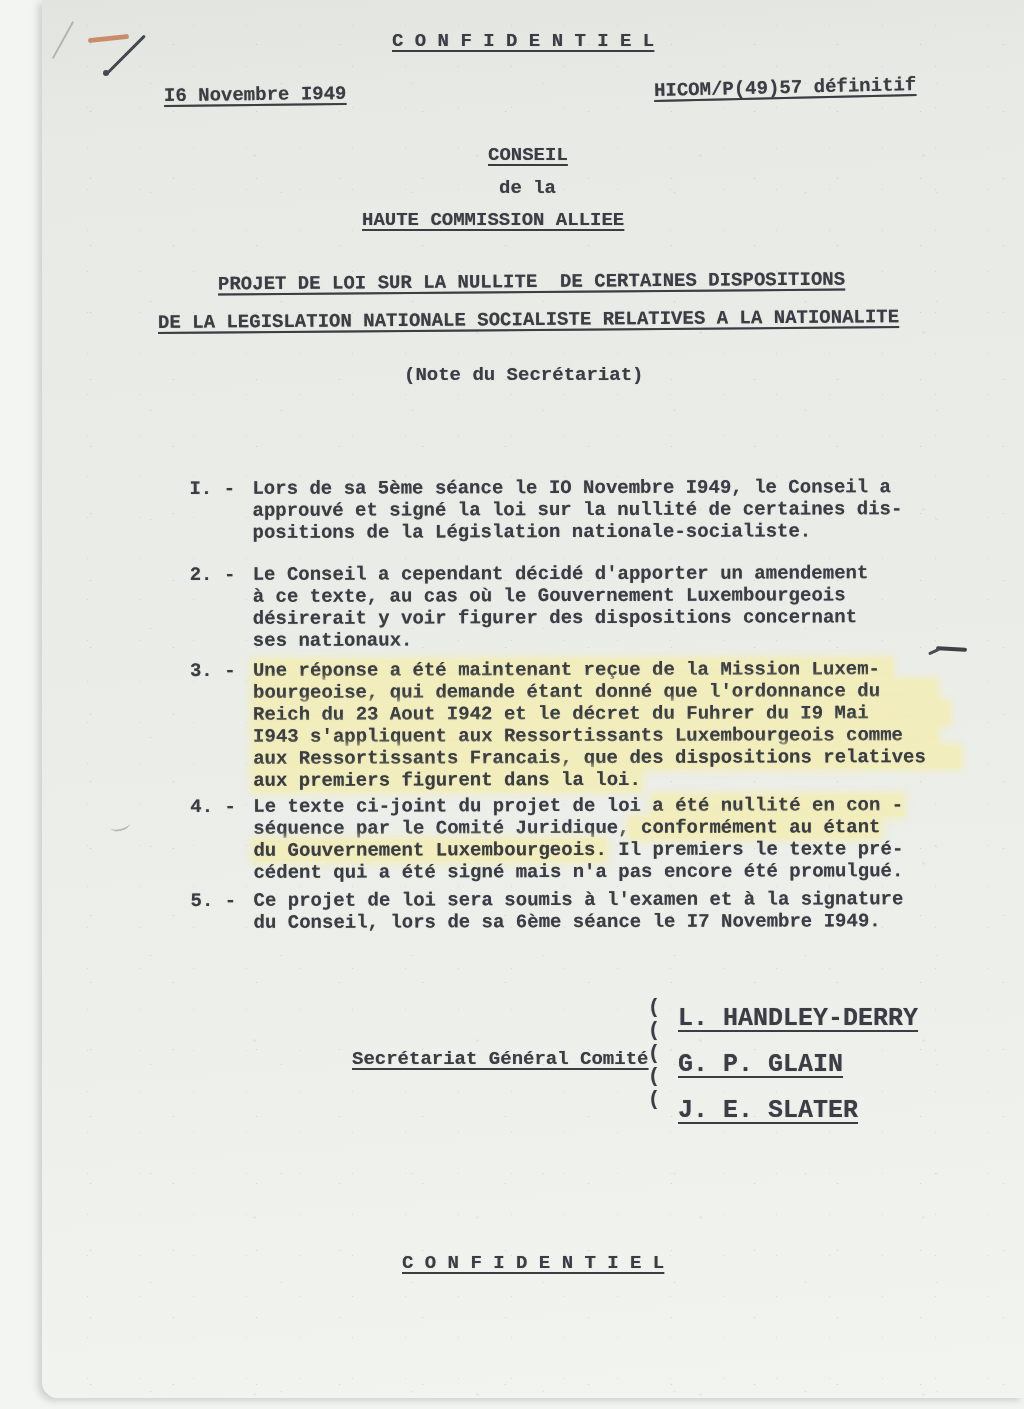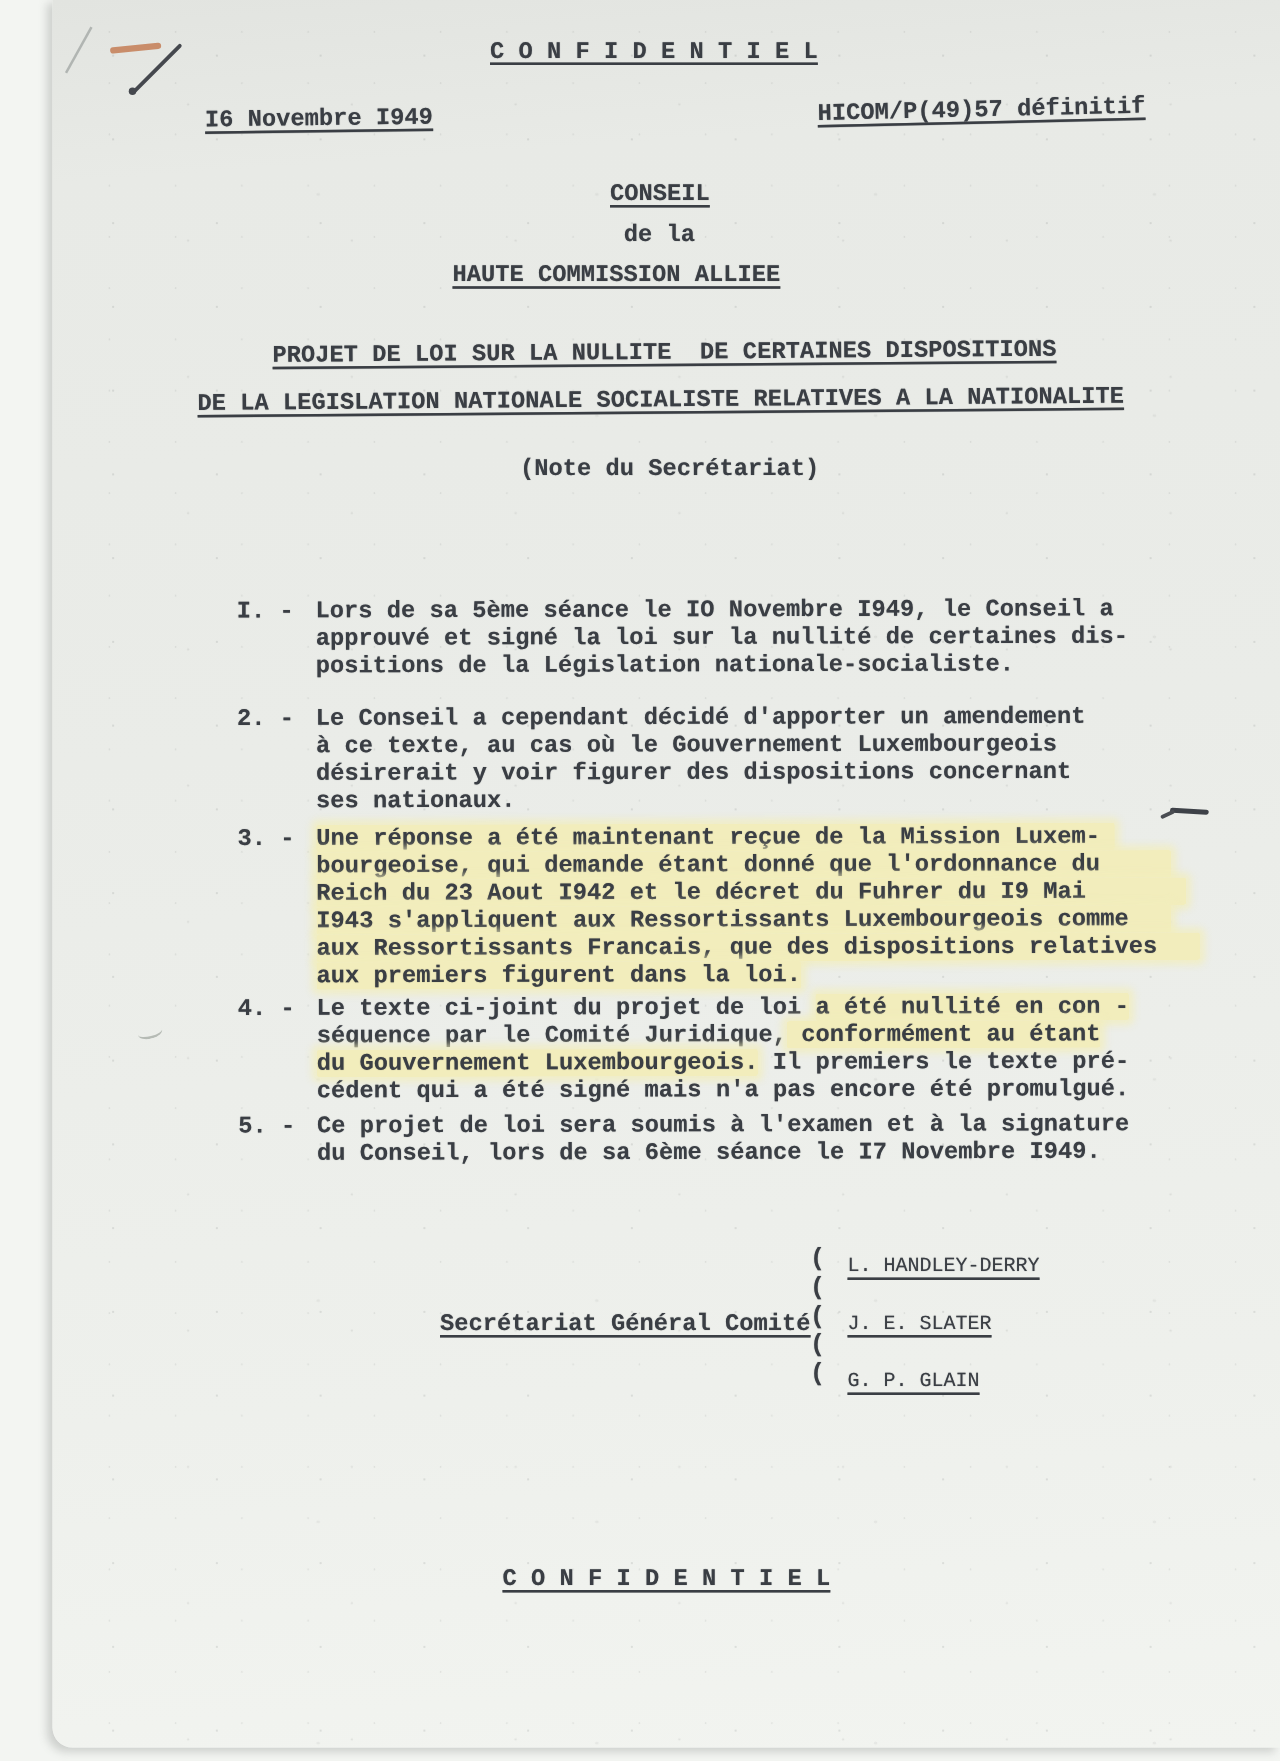--- a/index.html
+++ b/index.html
@@ -45,21 +45,21 @@
   .pnum{flex:none;width:63px;white-space:pre;}
   .plines{flex:1;}
   .pline{white-space:pre;}
   .hl{background:var(--hl,#f2edbc);
       box-shadow:0 0 6px 4px rgba(242,237,188,.75);
       border-radius:2px;}
   
   .brace{position:absolute;left:648px;top:996px;font-weight:bold;font-size:20px;line-height:23px;
          text-shadow:0 0 .8px rgba(56,60,66,.55);}
   .brace span{display:block;}
-  .names{position:absolute;left:678px;top:1004px;font-weight:normal;font-size:16px;
+  .names{position:absolute;left:678px;top:1004px;font-weight:bold;font-size:25px;
          text-shadow:0 0 .8px rgba(56,60,66,.55);}
   .names .name{display:block;white-space:pre;height:46px;
                text-decoration:underline;text-decoration-thickness:1.6px;text-underline-offset:5px;}
   
   .mark{position:absolute;pointer-events:none;}
   .mark-slash-light{left:62px;top:19px;width:2px;height:42px;background:#a4a9a6;transform:rotate(29deg);opacity:.8;}
   .mark-pen-dark{left:106px;top:73px;width:55px;height:3px;background:#45484e;border-radius:2px;
                  transform:rotate(-45deg);transform-origin:left center;}
   .mark-pen-dot{left:103px;top:70px;width:6px;height:6px;background:#45484e;border-radius:50%;}
   .mark-red{left:88px;top:36px;width:41px;height:5px;background:#c47c55;border-radius:3px;
@@ -76,21 +76,21 @@
 
 <div class="txt ul" style="left:392px;top:30px;">C O N F I D E N T I E L</div>
 <div class="txt ul tilt1" style="left:164px;top:84px;">I6 Novembre I949</div>
 <div class="txt ul tilt2" style="left:654px;top:77px;">HICOM/P(49)57 définitif</div>
 
 <div class="txt ul" style="left:488px;top:144px;text-align:right;">CONSEIL</div>
 <div class="txt" style="left:499px;top:177px;">de la</div>
 <div class="txt ul" style="left:362px;top:209px;">HAUTE COMMISSION ALLIEE</div>
 <div class="txt ul tilt3" style="left:218px;top:271px;">PROJET DE LOI SUR LA NULLITE  DE CERTAINES DISPOSITIONS</div>
 <div class="txt ul tilt3" style="left:158px;top:309px;">DE LA LEGISLATION NATIONALE SOCIALISTE RELATIVES A LA NATIONALITE</div>
-<div class="txt" style="left:416px;top:364px;text-align:center;">(Note du Secrétariat)</div>
+<div class="txt" style="left:404px;top:364px;text-align:center;">(Note du Secrétariat)</div>
 
 <div class="para-list">
     <div class="para">
       <span class="pnum">I. -</span>
       <div class="plines">
         <div class="pline"><span>Lors de sa 5ème séance le IO Novembre I949, le Conseil a</span></div>
         <div class="pline"><span>approuvé et signé la loi sur la nullité de certaines dis-</span></div>
         <div class="pline"><span>positions de la Législation nationale-socialiste.</span></div>
       </div>
     </div>
@@ -135,22 +135,22 @@
 <div class="txt ul" style="left:352px;top:1048px;">Secrétariat Général Comité</div>
 <div class="brace">
     <span>(</span>
     <span>(</span>
     <span>(</span>
     <span>(</span>
     <span>(</span>
   </div>
 <div class="names">
     <span class="name">L. HANDLEY-DERRY</span>
+    <span class="name">G. P. GLAIN</span>
     <span class="name">J. E. SLATER</span>
-    <span class="name">G. P. GLAIN</span>
   </div>
 
 <div class="txt ul" style="left:402px;top:1252px;">C O N F I D E N T I E L</div>
 
 <div class="mark mark-slash-light"></div>
 <div class="mark mark-pen-dark"></div>
 <div class="mark mark-pen-dot"></div>
 <div class="mark mark-red"></div>
 <div class="mark mark-flick"></div>
 <div class="mark mark-flick-tail"></div>

